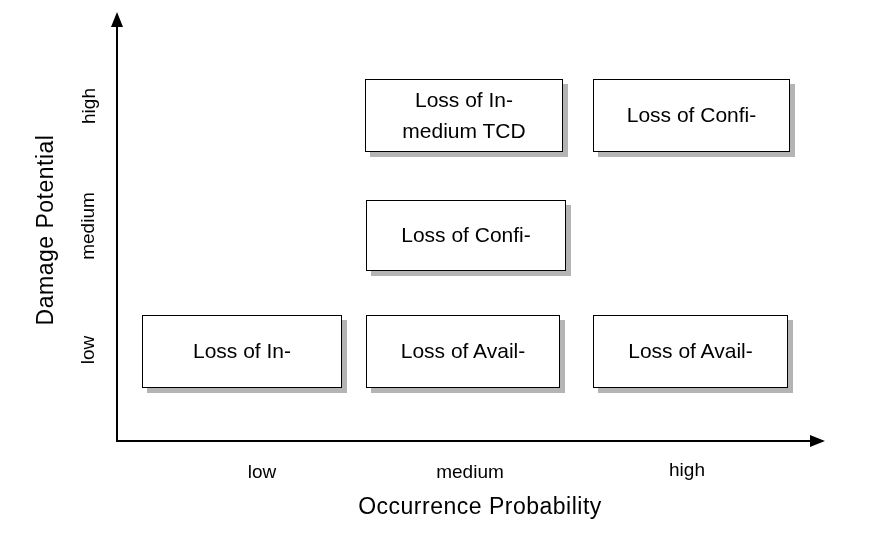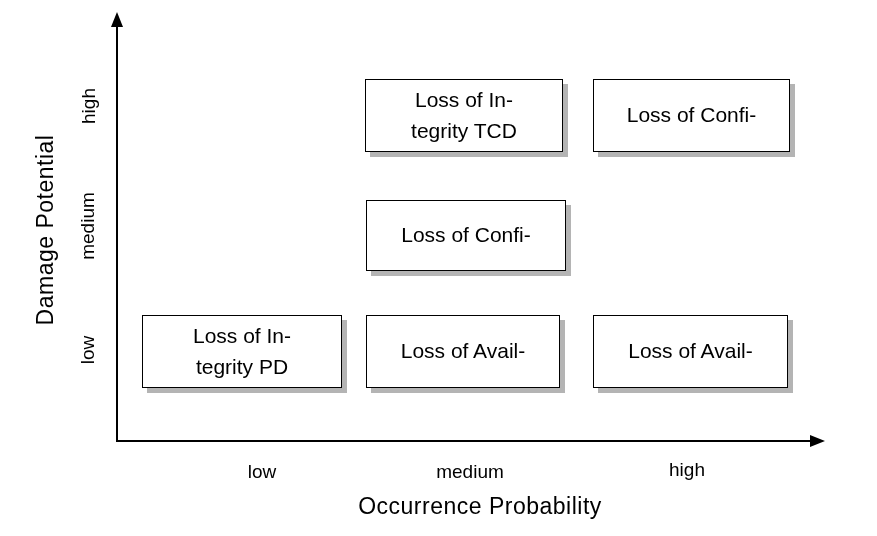--- a/index.html
+++ b/index.html
@@ -105,34 +105,33 @@
   <div class="vlabel tick" style="left:88px; top:226px;">medium</div>
   <div class="vlabel tick" style="left:88px; top:350px;">low</div>
 
   <div class="hlabel tick" style="left:262px; top:472px;">low</div>
   <div class="hlabel tick" style="left:470px; top:472px;">medium</div>
   <div class="hlabel tick" style="left:687px; top:470px;">high</div>
   <div class="hlabel axis-title" style="left:480px; top:506px;">Occurrence Probability</div>
 
   <div class="node" style="left:365px; top:79px; width:198px; height:73px;">
     <span class="node-line">Loss of In-</span>
-    <span class="node-line">tegrity TCD</span>
+    <span class="node-line">medium TCD</span>
   </div>
 
   <div class="node" style="left:593px; top:79px; width:197px; height:73px;">
     <span class="node-line">Loss of Confi-</span>
   </div>
 
   <div class="node" style="left:366px; top:200px; width:200px; height:71px;">
     <span class="node-line">Loss of Confi-</span>
   </div>
 
   <div class="node" style="left:142px; top:315px; width:200px; height:73px;">
     <span class="node-line">Loss of In-</span>
-    <span class="node-line">tegrity PD</span>
   </div>
 
   <div class="node" style="left:366px; top:315px; width:194px; height:73px;">
     <span class="node-line">Loss of Avail-</span>
   </div>
 
   <div class="node" style="left:593px; top:315px; width:195px; height:73px;">
     <span class="node-line">Loss of Avail-</span>
   </div>
 

